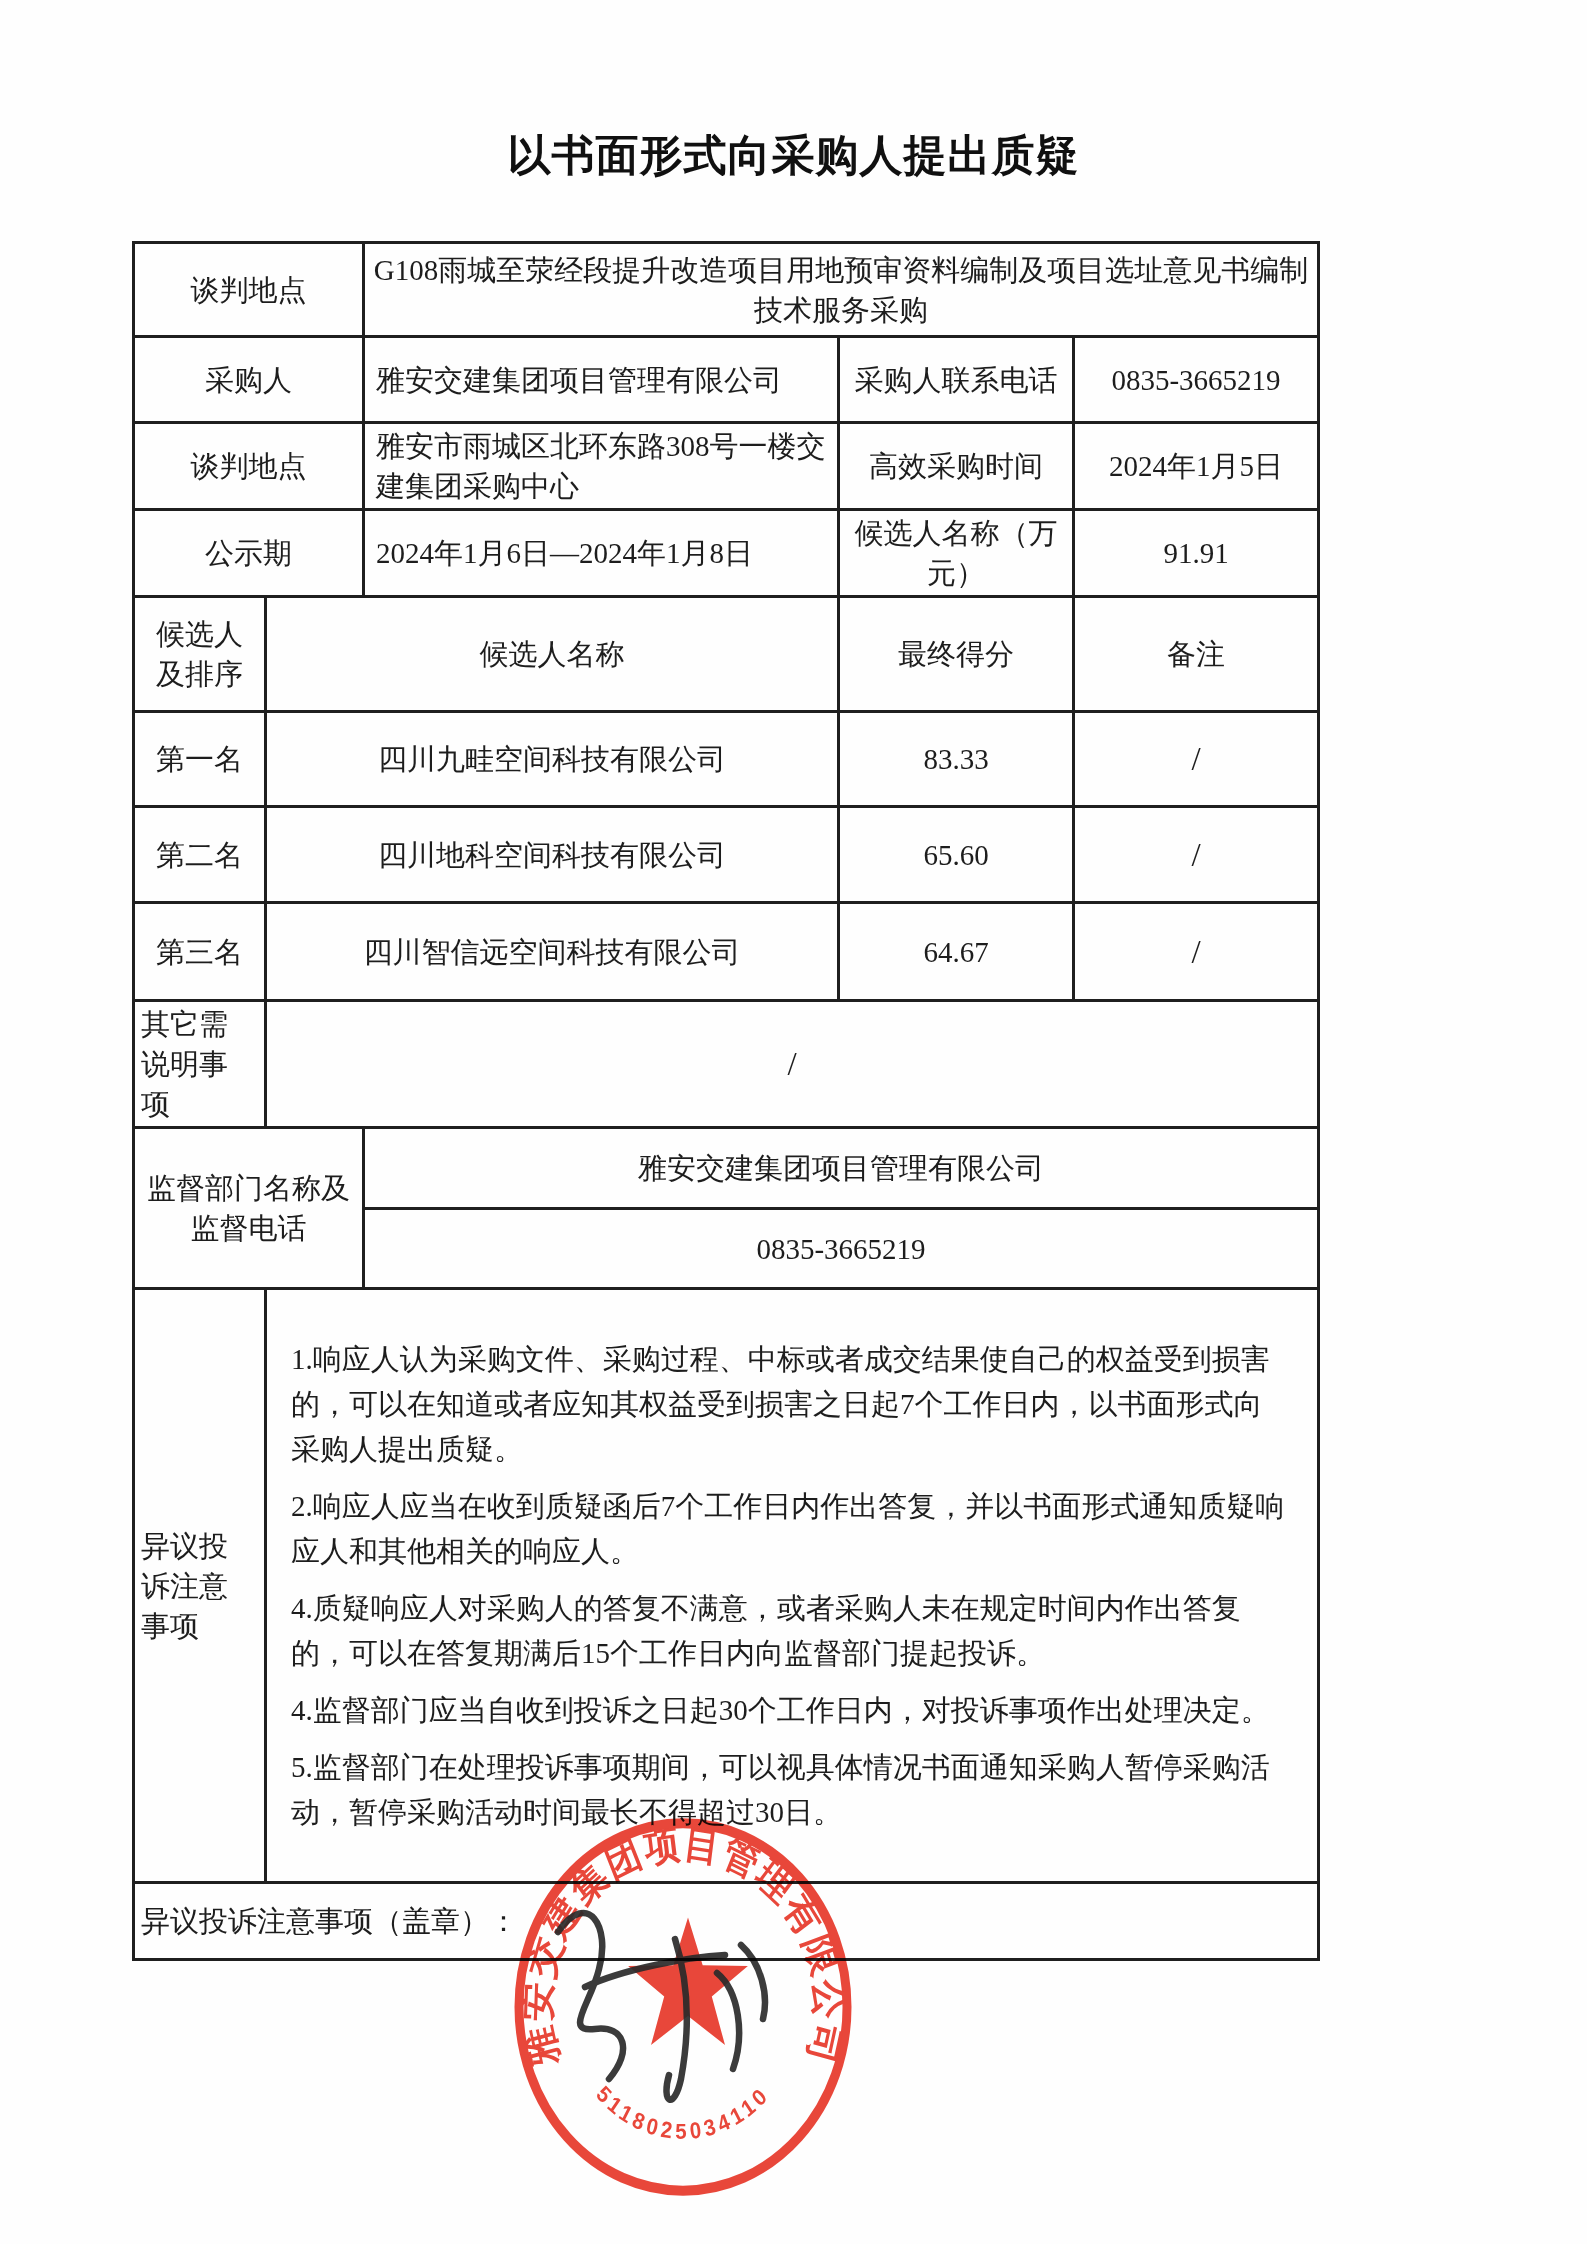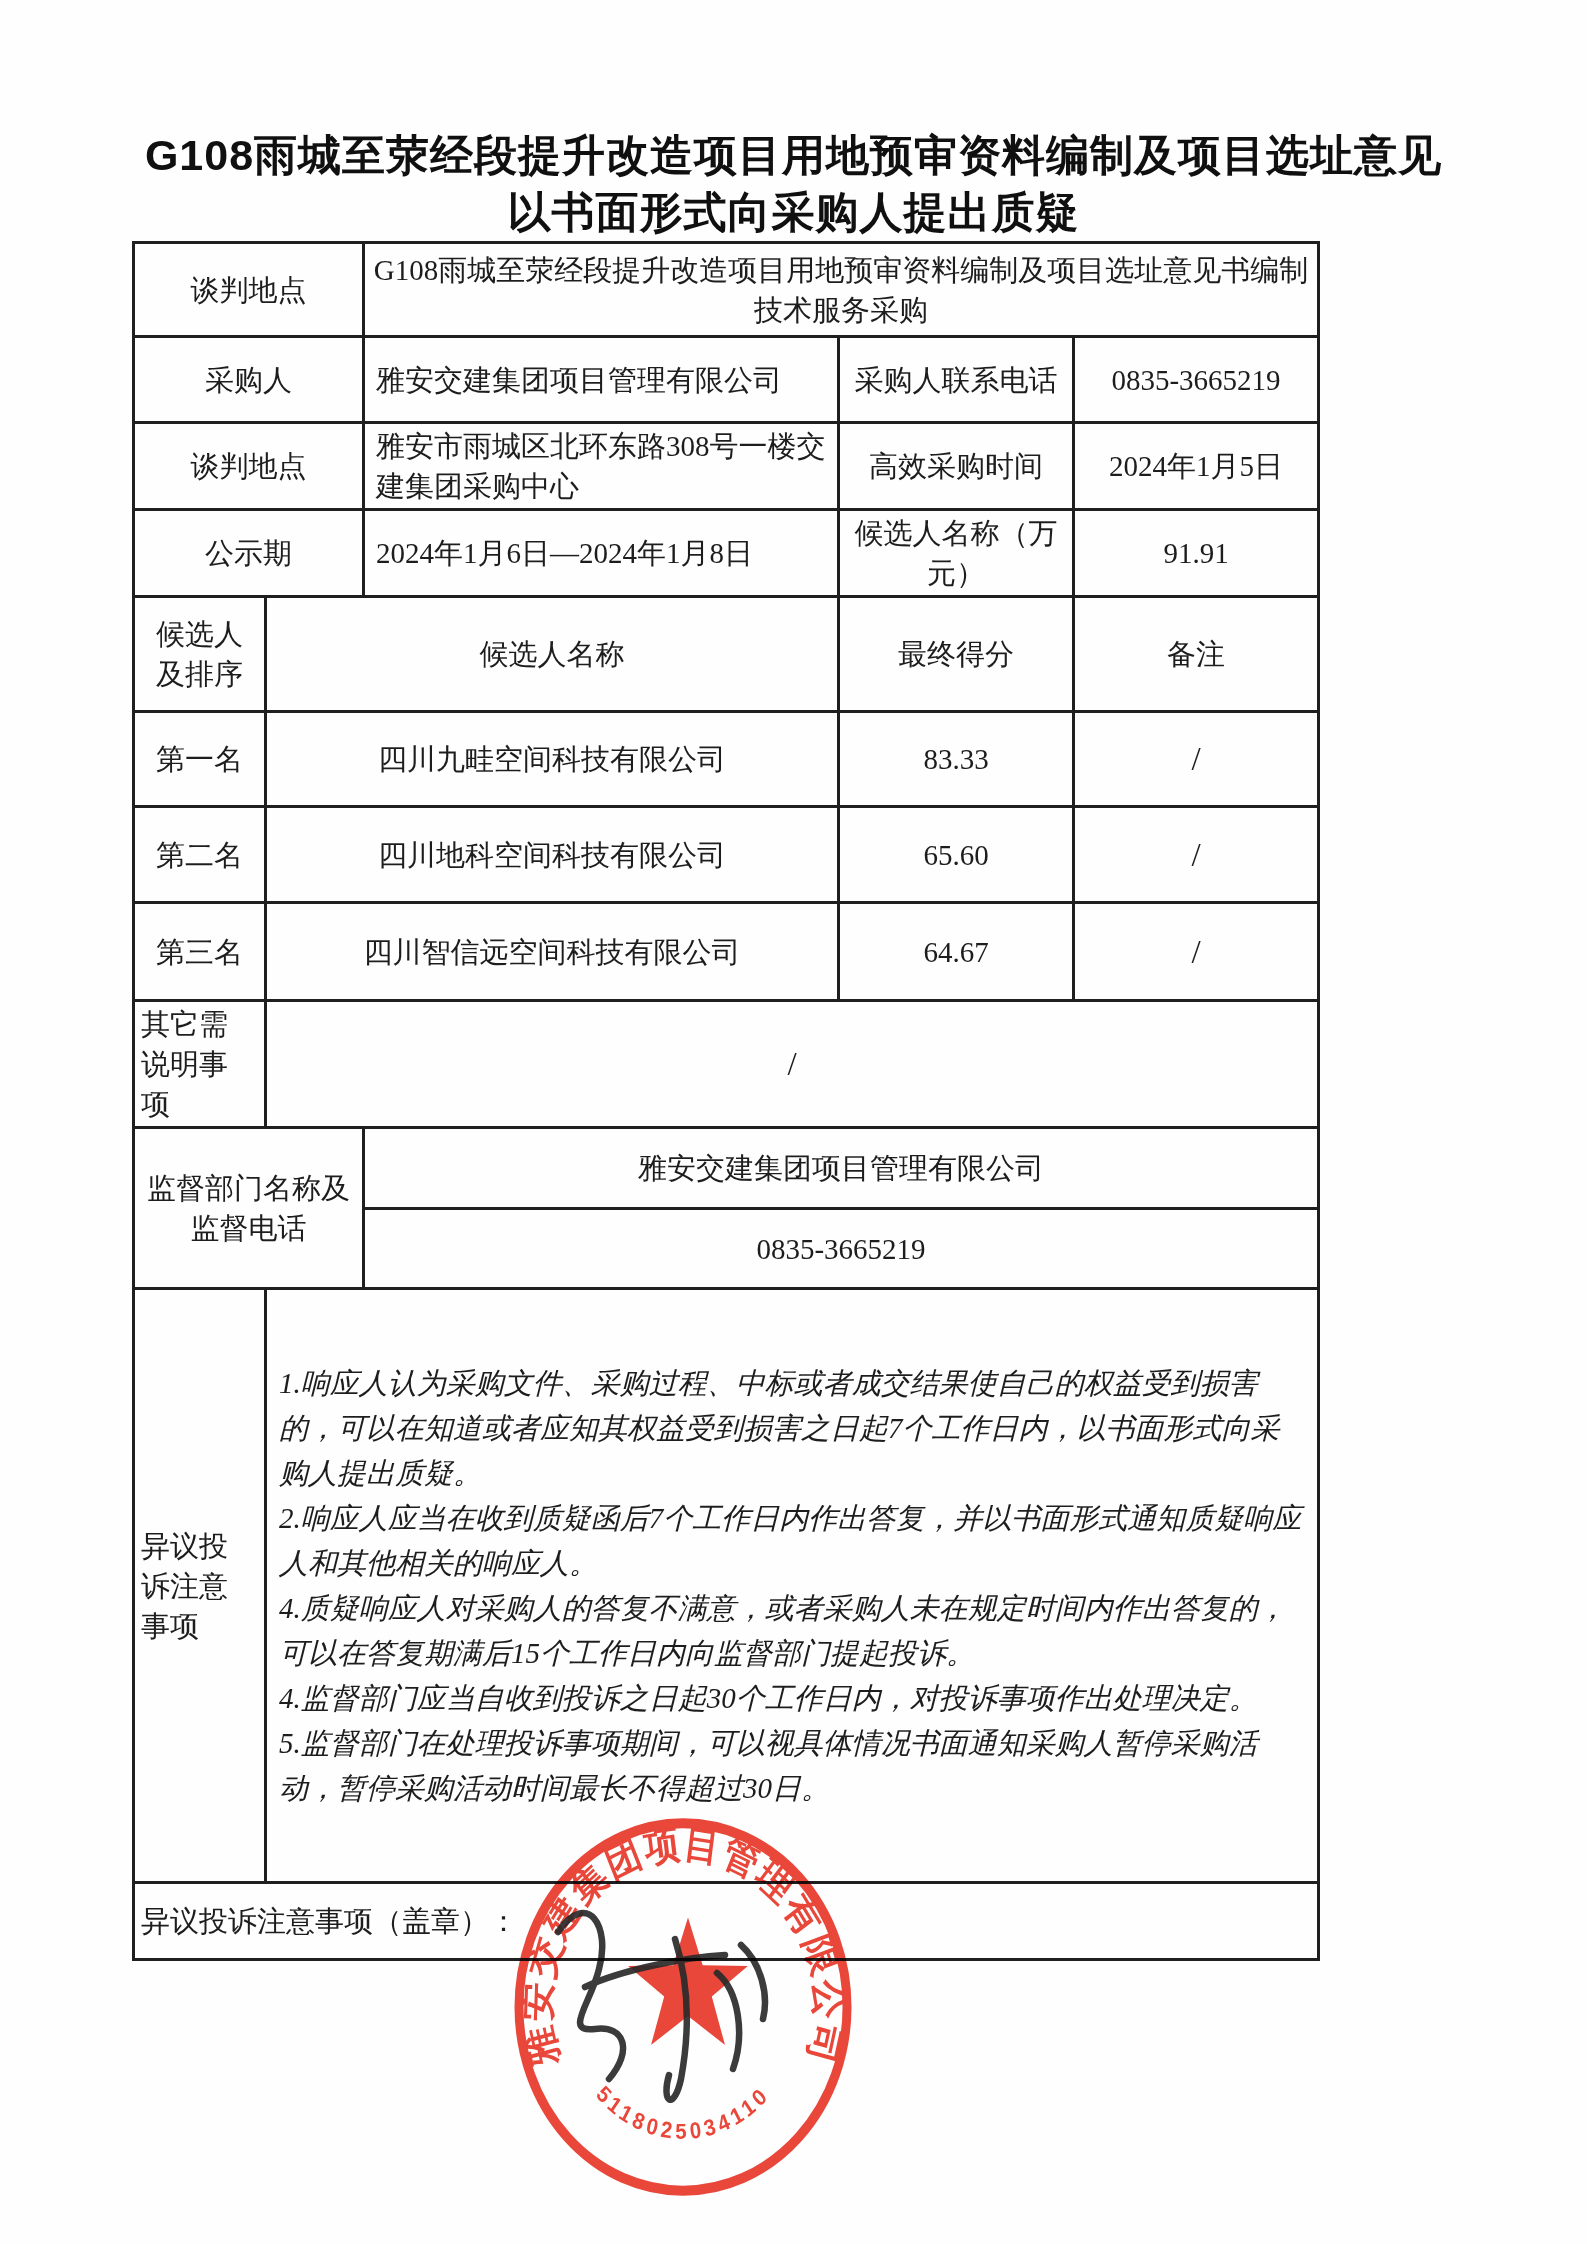--- a/index.html
+++ b/index.html
@@ -18,32 +18,31 @@
     border-collapse:collapse;table-layout:fixed;
   }
   td{
     border:3px solid #1f1f1f;vertical-align:middle;
     font-size:29px;line-height:40px;padding:2px 8px;overflow:hidden;
   }
   .c{text-align:center;}
   .l{text-align:left;padding-left:11px;}
   .slash{font-size:33px;}
   .notes{padding:10px 14px 10px 12px;line-height:45px;text-align:left;}
-  .notes p{margin:0;font-style:italic;}
+  .notes p{margin:12px;}
   .stamp{
     position:absolute;left:438px;top:1733px;width:490px;height:548px;
     mix-blend-mode:multiply;opacity:.93;pointer-events:none;
   }
   .seal-text{font-family:"Liberation Sans","DejaVu Sans",sans-serif;font-weight:700;}
 </style>
 </head>
 <body>
 
 <div class="title">
-  <div>G108雨城至荥经段提升改造项目用地预审资料编制及项目选址意见</div>
   <div>以书面形式向采购人提出质疑</div>
 </div>
 
 <table class="doc">
   <colgroup>
     <col style="width:132px">
       <col style="width:98px">
       <col style="width:475px">
     <col style="width:235px">
       <col style="width:245px">

